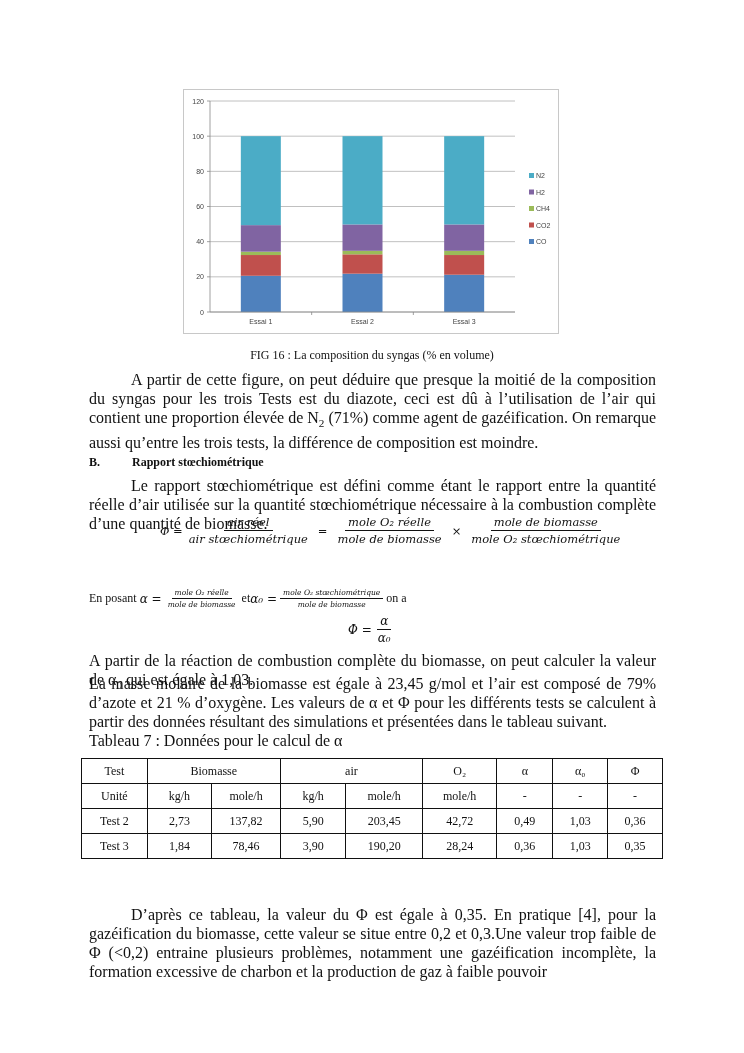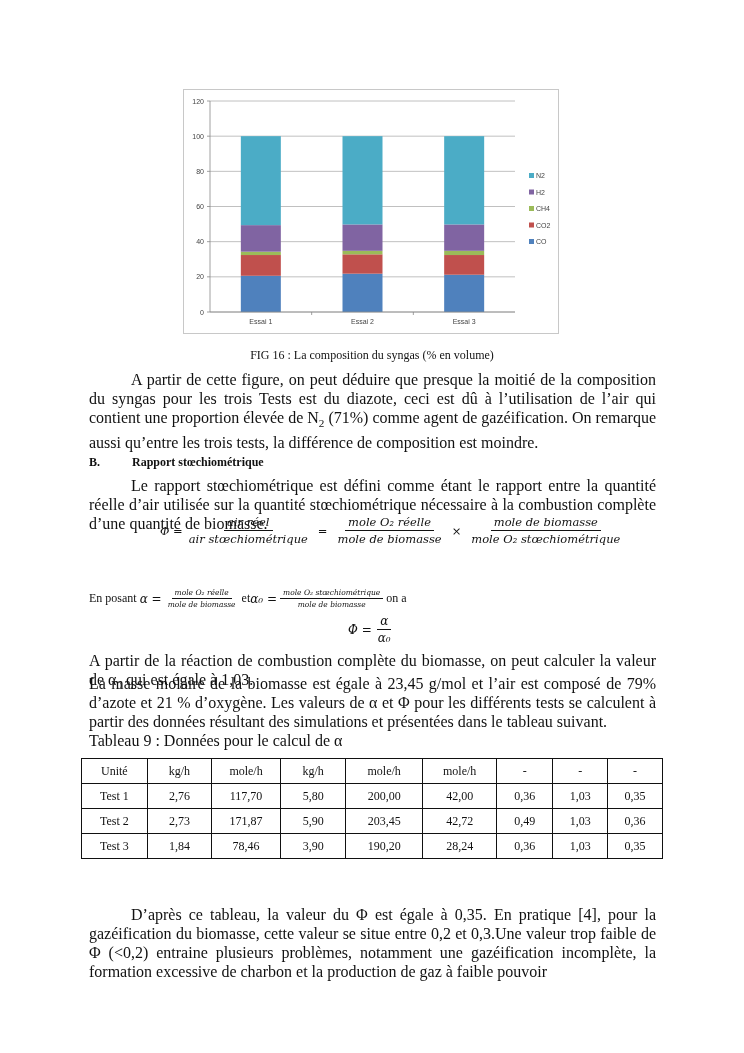--- a/index.html
+++ b/index.html
@@ -135,61 +135,59 @@
   <span class="frac">
       <span class="num">α</span>
       <span class="den">α₀</span>
     </span>
 </div>
 
 <div class="para" style="top:651px;"><span>A partir de la réaction de combustion complète du biomasse, on peut calculer la valeur de α</span><sub>0</sub><span> qui est égale à 1,03.</span></div>
 
 <div class="para" style="top:674px;"><span>La masse molaire de la biomasse est égale à 23,45 g/mol et l’air est composé de 79% d’azote et 21 % d’oxygène. Les valeurs de α et Φ pour les différents tests se calculent à partir des données résultant des simulations et présentées dans le tableau suivant.</span></div>
 
-<div class="para" style="top:731px;">Tableau 9 : Données pour le calcul de α</div>
+<div class="para" style="top:731px;">Tableau 7 : Données pour le calcul de α</div>
 
 <table class="data">
   <colgroup>
     <col style="width:67px">
       <col style="width:66px">
       <col style="width:70px">
       <col style="width:67px">
       <col style="width:78px">
       <col style="width:76px">
       <col style="width:57px">
       <col style="width:56px">
       <col style="width:56px">
   </colgroup>
   <tbody id="tbody">
       <tr>
+        <td>Test</td>
+        <td colspan="2">Biomasse</td>
+        <td colspan="2">air</td>
+        <td>O₂</td>
+        <td>α</td>
+        <td>α₀</td>
+        <td>Φ</td>
+      </tr>
+      <tr>
         <td>Unité</td>
         <td>kg/h</td>
         <td>mole/h</td>
         <td>kg/h</td>
         <td>mole/h</td>
         <td>mole/h</td>
         <td>-</td>
         <td>-</td>
         <td>-</td>
       </tr>
       <tr>
-        <td>Test 1</td>
-        <td>2,76</td>
-        <td>117,70</td>
-        <td>5,80</td>
-        <td>200,00</td>
-        <td>42,00</td>
-        <td>0,36</td>
-        <td>1,03</td>
-        <td>0,35</td>
-      </tr>
-      <tr>
         <td>Test 2</td>
         <td>2,73</td>
-        <td>171,87</td>
+        <td>137,82</td>
         <td>5,90</td>
         <td>203,45</td>
         <td>42,72</td>
         <td>0,49</td>
         <td>1,03</td>
         <td>0,36</td>
       </tr>
       <tr>
         <td>Test 3</td>
         <td>1,84</td>

